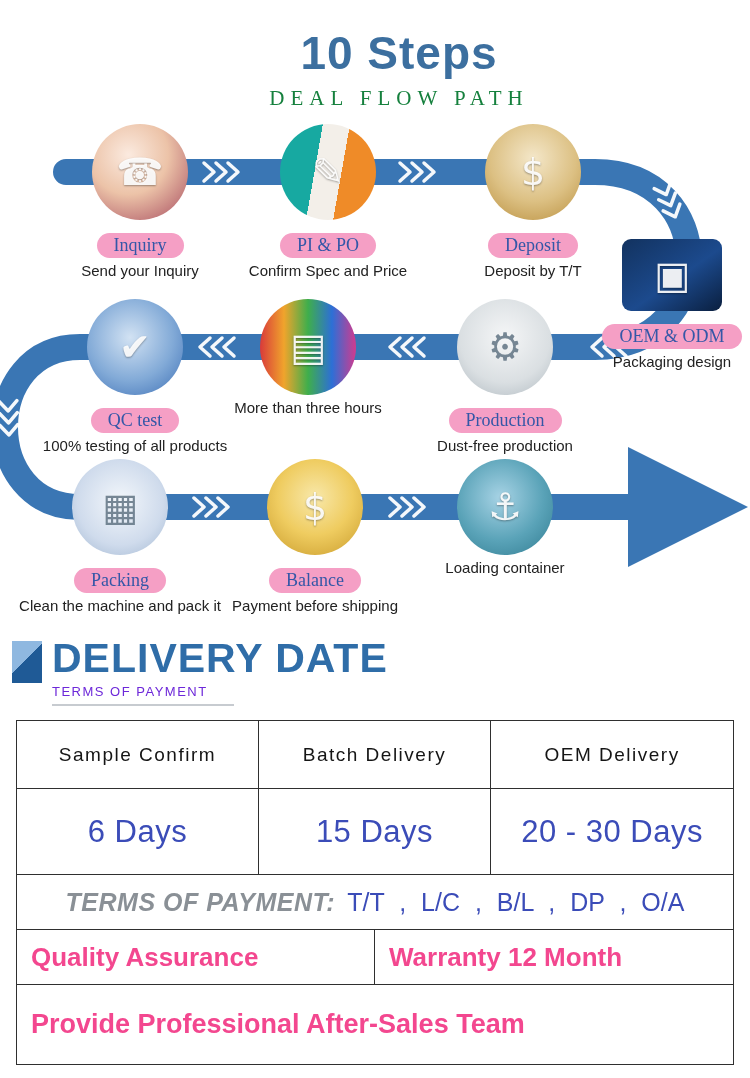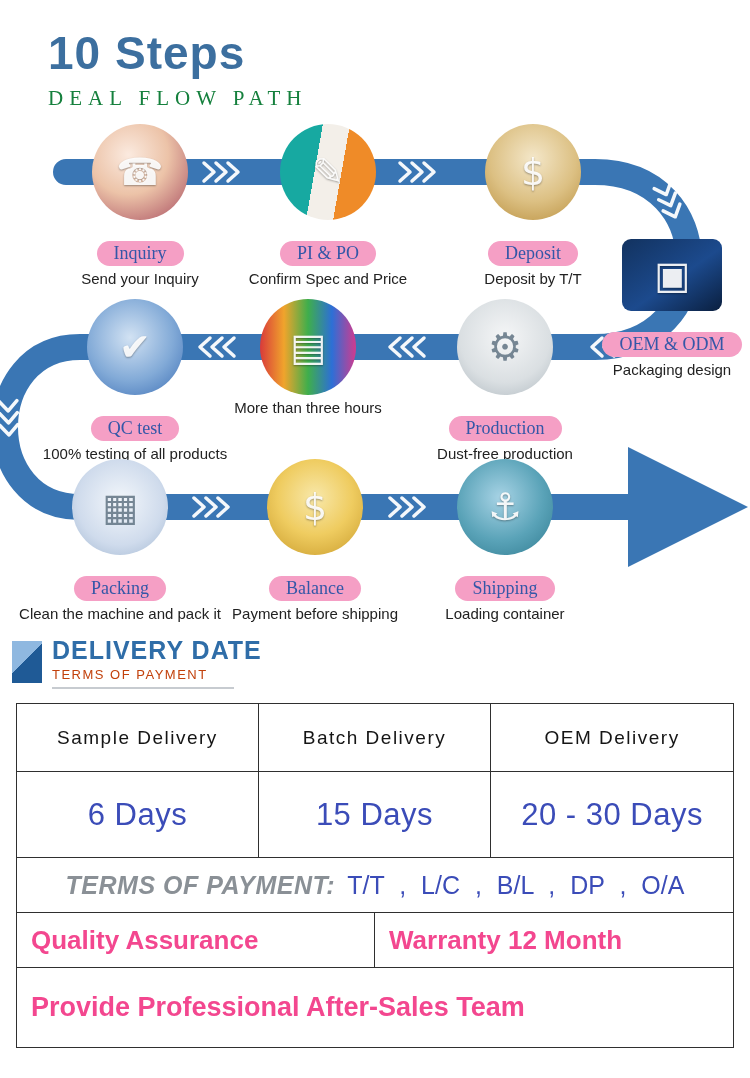--- a/index.html
+++ b/index.html
@@ -1,53 +1,53 @@
 <!DOCTYPE html>
 <html style="--title-blue: #3c6f9f; --path-blue: #3a76b4; --pill-pink: #f59fc5; --pill-text: #3457a7; --value-blue: #3b4cb8; --accent-pink: #f3478f; --gray-label: #8a9096; --table-border: #2f2f2f;"><head>
 <meta charset="utf-8">
 <style>
   * { margin:0; padding:0; box-sizing:border-box; }
   html,body { width:750px; background:#ffffff; font-family:"Liberation Sans", sans-serif; }
   body { height:1078px; overflow:hidden; position:relative; }
 
   
-  .header { text-align:left; padding-top:26px;padding-left:48px; }
+  .header { text-align:center; padding-top:26px;padding-left:48px; }
   .header .title { font-size:46px; font-weight:bold; color:var(--title-blue,#3c6f9f); letter-spacing:1px; }
   .header .subtitle { font-family:"Liberation Serif", serif; font-size:21px; color:#15803d; letter-spacing:6px; margin-top:6px; }
 
   
   .flow { position:relative; height:510px; margin-top:6px; }
   .flow svg.path-layer { position:absolute; left:0; top:0; }
 
   .step { position:absolute; width:230px; text-align:center; }
   .photo { width:96px; height:96px; border-radius:50%; margin:0 auto; display:flex; align-items:center; justify-content:center; }
   .photo .glyph { font-size:38px; color:rgba(255,255,255,.92); text-shadow:0 1px 2px rgba(0,0,0,.35); font-family:"DejaVu Sans", sans-serif; }
   .photo.rect { width:100px; height:72px; border-radius:9px; margin-top:12px; }
-  .pill { display:inline-block; margin-top:21px; background:var(--pill-pink,#f59fc5); color:var(--pill-text,#3457a7);
+  .pill { display:inline-block; margin-top:13px; background:var(--pill-pink,#f59fc5); color:var(--pill-text,#3457a7);
           font-family:"Liberation Serif", serif; font-size:18px; padding:2px 17px; border-radius:14px; }
   .desc { margin-top:4px; font-size:15px; color:#222; }
 
   .p-inquiry   { background:radial-gradient(circle at 38% 32%, #fbeadf, #ecc3a8 45%, #a64a5e); }
   .p-pipo      { background:linear-gradient(100deg, #17a9a1 0 38%, #f3efe9 38% 62%, #ef8b28 62%); }
   .p-deposit   { background:radial-gradient(circle at 50% 36%, #f4e7c9, #dcc083 55%, #b98f3e); }
   .p-oem       { background:linear-gradient(145deg, #12325f, #1c4a8d 55%, #0a1f3f); }
   .p-production{ background:radial-gradient(circle at 50% 40%, #f5f6f7, #dadfe2 60%, #aeb8bf); }
   .p-production .glyph, .p-packing .glyph { color:rgba(96,115,130,.85); text-shadow:none; }
   .p-aging     { background:linear-gradient(90deg, #d93a3a, #f0a42c 25%, #3fae4c 50%, #2d6fd6 75%, #d23a8e); }
   .p-qc        { background:radial-gradient(circle at 45% 40%, #d2e2f3, #82aad7 55%, #3a6db4); }
   .p-packing   { background:radial-gradient(circle at 50% 45%, #f3f7fb, #cfdbec 60%, #9fb5d0); }
   .p-balance   { background:radial-gradient(circle at 50% 40%, #f8e8aa, #efcc60 50%, #c89a2a); }
   .p-shipping  { background:radial-gradient(circle at 45% 40%, #a7d3e5, #5aa3b8 55%, #2f7a8f); }
 
   
   .section-head { display:flex; align-items:flex-start; margin:10px 16px 14px 12px; }
   .blue-square { width:30px; height:42px; margin-right:10px; margin-top:4px;
                  background:linear-gradient(135deg, #8fb8e0 0 45%, #1f5a96 45%); }
-  .section-title { font-size:25px; font-weight:bold; color:#2f6da8; letter-spacing:1px; line-height:1.05; }
-  .section-sub { font-size:13px; color:#c2410c; letter-spacing:1.5px; margin-top:4px;
+  .section-title { font-size:41px; font-weight:bold; color:#2f6da8; letter-spacing:1px; line-height:1.05; }
+  .section-sub { font-size:13px; color:#6d28d9; letter-spacing:1.5px; margin-top:4px;
                  border-bottom:2px solid #c7cbd0; display:inline-block; padding:0 26px 5px 0; }
 
   
   .dtable { margin:6px 16px 0 16px; border:1px solid #2f2f2f; }
   .trow { display:grid; border-bottom:1px solid #2f2f2f; }
   .trow:last-child { border-bottom:none; }
   .cols3 { grid-template-columns:1fr 0.96fr 1fr; }
   .cols2 { grid-template-columns:1fr 1fr; }
   .cell { border-right:1px solid #2f2f2f; display:flex; align-items:center; justify-content:center; }
   .cell:last-child { border-right:none; }
@@ -195,36 +195,35 @@
     <div class="photo p-balance">
         <span class="glyph">$</span>
       </div>
     <div><span class="pill">Balance</span></div>
     <div class="desc">Payment before shipping</div>
   </div>
   <div class="step" style="left:390px; top:342px;">
     <div class="photo p-shipping">
         <span class="glyph">⚓</span>
       </div>
-    <div><span class="pill">Shipping</span></div>
     <div class="desc">Loading container</div>
   </div>
 </div>
 
 <div class="section-head">
   <div class="blue-square"></div>
   <div>
     <div class="section-title">DELIVERY DATE</div>
     <div class="section-sub">TERMS OF PAYMENT</div>
   </div>
 </div>
 
 <div class="dtable">
   <div class="trow cols3 r-head">
-    <div class="cell">Sample Delivery</div>
+    <div class="cell">Sample Confirm</div>
     <div class="cell">Batch Delivery</div>
     <div class="cell">OEM Delivery</div>
   </div>
   <div class="trow cols3 r-days">
     <div class="cell">6 Days</div>
     <div class="cell">15 Days</div>
     <div class="cell">20 - 30 Days</div>
   </div>
   <div class="trow r-terms">
     <span class="terms-label">TERMS OF PAYMENT:</span>

